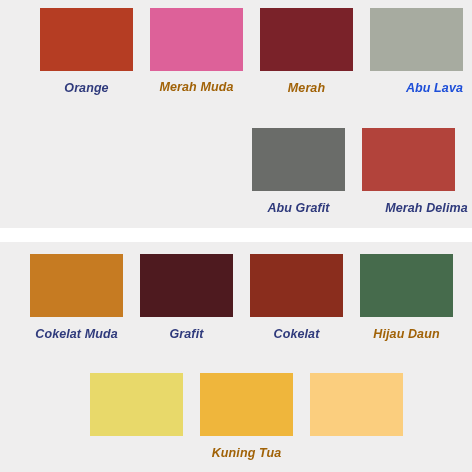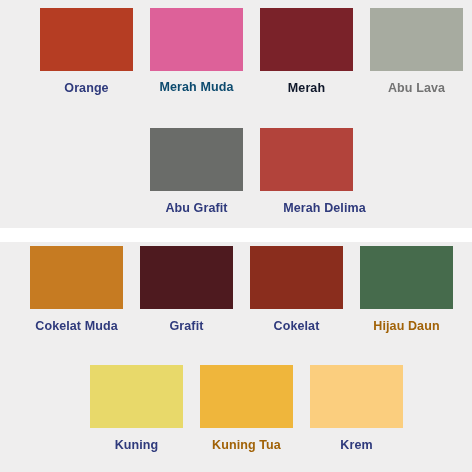--- a/index.html
+++ b/index.html
@@ -40,33 +40,33 @@
 
   .panel-gap {
     height: 14px;
     background: #ffffff;
     width: 100%;
     flex: none;
   }
 
   #panel-bottom {
     height: 230px;
-    padding-top: 4px;
+    padding-top: 12px;
   }
 
   .swatch-row {
     display: flex;
     flex-direction: row;
     align-items: flex-start;
     width: 472px;
     box-sizing: border-box;
   }
 
   .row-indent-0 { padding-left: 40px; }
-  .row-indent-1 { padding-left: 150px; }
+  .row-indent-1 { padding-left: 150px; justify-content: flex-end; }
   .row-indent-2 { padding-left: 30px; }
   .row-indent-3 { padding-left: 90px; }
 
   .swatch-cell {
     width: 93px;
     margin-right: 17px;
     display: flex;
     flex-direction: column;
     align-items: center;
     flex: none;
@@ -82,20 +82,21 @@
   .swatch-label {
     margin-top: 9px;
     font-size: 12.5px;
     font-weight: 700;
     color: #2f3a7c;
     text-align: center;
     line-height: 1.32;
     letter-spacing: 0.1px;
     width: 100%;
     word-wrap: break-word;
+    font-style: italic;
   }
 
   .row-spacer-lg { height: 31px; }
   .row-spacer-md { height: 30px; }
 </style>
 </head>
 <body>
 
 <div id="palette-root" style="background-color: rgb(255, 255, 255);">
 
@@ -103,31 +104,31 @@
 
     <div class="swatch-row row-indent-0">
 
       <div class="swatch-cell">
         <span class="swatch-chip" style="background-color: rgb(181, 61, 35);"></span>
         <span class="swatch-label" style="color: rgb(47, 58, 124);">Orange</span>
       </div>
 
       <div class="swatch-cell">
         <span class="swatch-chip" style="background-color: rgb(221, 97, 153);"></span>
-        <span class="swatch-label" style="color: #0c4a6e; margin-top: 8px;">Merah Muda</span>
+        <span class="swatch-label" style="color: #a16207; margin-top: 8px;">Merah Muda</span>
       </div>
 
       <div class="swatch-cell">
         <span class="swatch-chip" style="background-color: rgb(122, 34, 41);"></span>
-        <span class="swatch-label" style="color: #0f172a;">Merah</span>
+        <span class="swatch-label" style="color: #a16207;">Merah</span>
       </div>
 
       <div class="swatch-cell">
         <span class="swatch-chip" style="background-color: rgb(167, 171, 160);"></span>
-        <span class="swatch-label" style="color: #737373;">Abu Lava</span>
+        <span class="swatch-label" style="color: #1d4ed8; text-align: right;">Abu Lava</span>
       </div>
 
     </div>
 
     <div class="row-spacer-lg"></div>
 
     <div class="swatch-row row-indent-1">
 
       <div class="swatch-cell">
         <span class="swatch-chip" style="background-color: rgb(106, 108, 105);"></span>
@@ -170,30 +171,28 @@
       </div>
 
     </div>
 
     <div class="row-spacer-md"></div>
 
     <div class="swatch-row row-indent-3">
 
       <div class="swatch-cell">
         <span class="swatch-chip" style="background-color: rgb(232, 217, 106);"></span>
-        <span class="swatch-label" style="color: rgb(47, 58, 124);">Kuning</span>
       </div>
 
       <div class="swatch-cell">
         <span class="swatch-chip" style="background-color: rgb(239, 182, 60);"></span>
         <span class="swatch-label" style="color: #a16207;">Kuning Tua</span>
       </div>
 
       <div class="swatch-cell">
         <span class="swatch-chip" style="background-color: rgb(251, 206, 126);"></span>
-        <span class="swatch-label" style="color: rgb(47, 58, 124);">Krem</span>
       </div>
 
     </div>
 
   </section>
 
 </div>
 
 </body></html>

